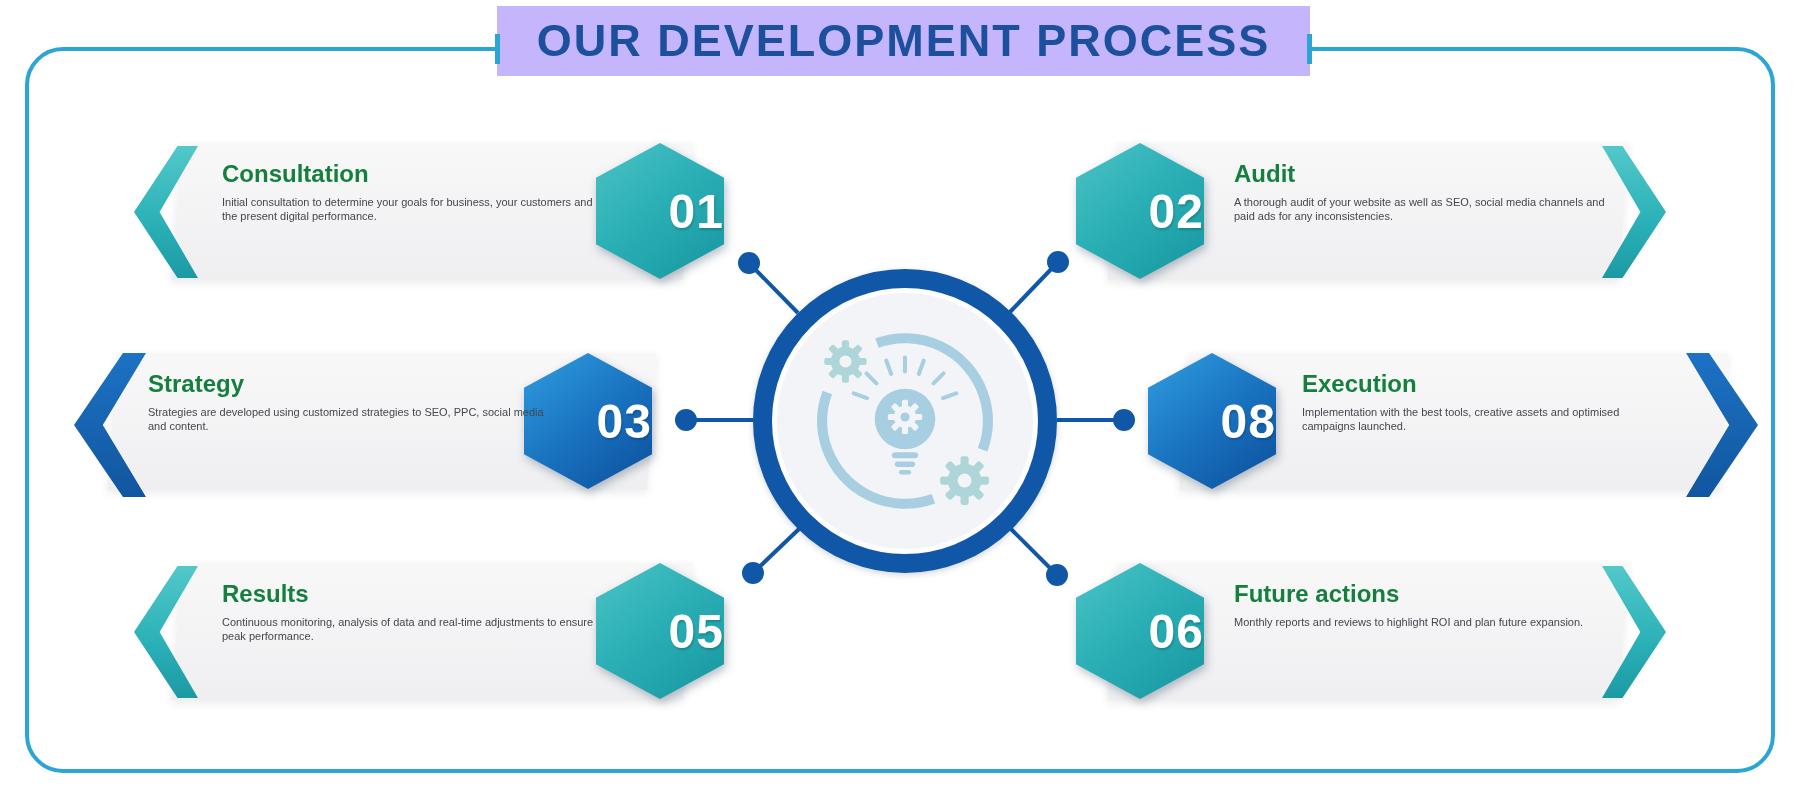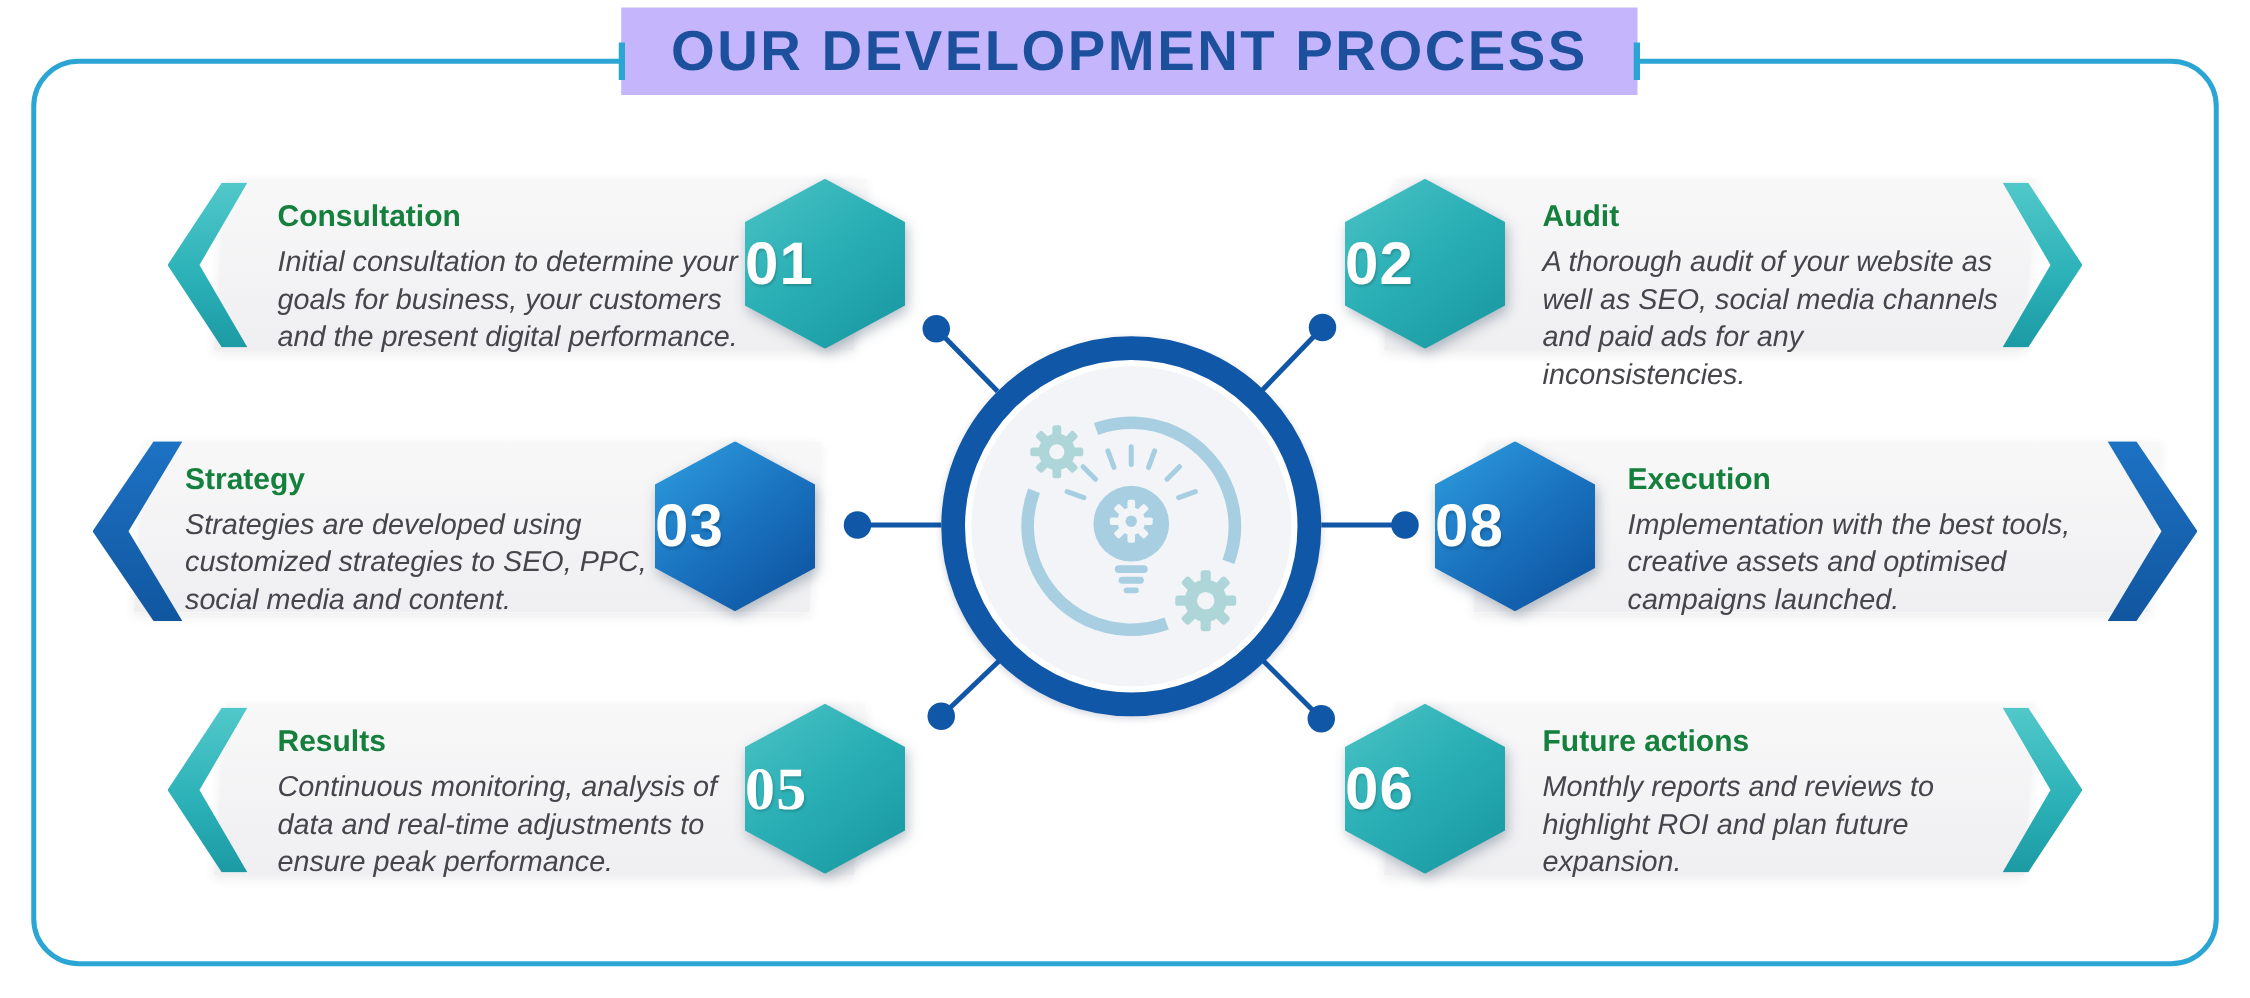--- a/index.html
+++ b/index.html
@@ -33,55 +33,55 @@
     background:linear-gradient(180deg,#f8f8f9 0%,#efeff1 100%);
     box-shadow:0 3px 9px rgba(40,40,60,.09);
     transform:skewX(-4deg);
     z-index:1;
   }
   .content{position:absolute;top:0;z-index:4;}
   .step-title{
     margin:0;padding-top:17px;font-size:24px;font-weight:700;color:#15803d;
   }
   .step-desc{
-    margin:7px 0 0 0;font-size:23px;line-height:1.3;color:#45454c;font-style:italic;
+    margin:7px 0 0 0;font-size:11px;line-height:1.3;color:#45454c;
   }
   
   .chev{position:absolute;z-index:2;}
   .chev.left{clip-path:polygon(68% 0,100% 0,40% 50%,100% 100%,68% 100%,0% 50%);}
   .chev.right{clip-path:polygon(32% 0,0 0,60% 50%,0 100%,32% 100%,100% 50%);}
   .chev.teal{background:linear-gradient(180deg,#52c8ca 0%,#2cb2b8 55%,#1c9aa4 100%);}
   .chev.blue{background:linear-gradient(180deg,#1d72c4 0%,#11569f 100%);}
   .chev.sm{width:64px;height:132px;}
   .chev.lg{width:72px;height:144px;}
   
   .hex-wrap{position:absolute;width:128px;height:136px;z-index:3;
     filter:drop-shadow(2px 4px 5px rgba(0,30,60,.28));}
   .hex{
     width:100%;height:100%;
     clip-path:polygon(50% 0,100% 25.5%,100% 74.5%,50% 100%,0 74.5%,0 25.5%);
-    display:flex;align-items:center;justify-content:flex-start;
+    display:flex;align-items:center;justify-content:flex-end;
   }
   .hex.teal{background:linear-gradient(140deg,#4cc3c5 0%,#2bb0b6 45%,#17969f 100%);}
   .hex.blue{background:linear-gradient(140deg,#2f9fe0 0%,#1a73c0 50%,#0b4e9b 100%);}
   .hex-num{
     font-size:48px;font-weight:700;color:#ffffff;letter-spacing:1px;
     text-shadow:1px 2px 2px rgba(0,0,0,.18);
   }
   
   .r1 .chev{left:134px;top:146px;}  .r1 .bar{left:176px;top:143px;width:512px;}
   .r1 .hex-wrap{left:596px;top:143px;} .r1 .content{left:222px;top:143px;width:385px;}
   .r2 .hex-wrap{left:1076px;top:143px;} .r2 .bar{left:1112px;top:143px;width:512px;}
   .r2 .chev{left:1602px;top:146px;} .r2 .content{left:1234px;top:143px;width:375px;}
   .r3 .chev{left:74px;top:353px;}  .r3 .bar{left:112px;top:353px;width:540px;}
   .r3 .hex-wrap{left:524px;top:353px;} .r3 .content{left:148px;top:353px;width:398px;}
   .r4 .hex-wrap{left:1148px;top:353px;} .r4 .bar{left:1184px;top:353px;width:540px;}
   .r4 .chev{left:1686px;top:353px;} .r4 .content{left:1302px;top:353px;width:360px;}
   .r5 .chev{left:134px;top:566px;}  .r5 .bar{left:176px;top:563px;width:512px;}
-  .r5 .hex-wrap{left:596px;top:563px;font-family:Liberation Serif, serif;} .r5 .content{left:222px;top:563px;width:398px;}
+  .r5 .hex-wrap{left:596px;top:563px;} .r5 .content{left:222px;top:563px;width:398px;}
   .r6 .hex-wrap{left:1076px;top:563px;} .r6 .bar{left:1112px;top:563px;width:512px;}
   .r6 .chev{left:1602px;top:566px;} .r6 .content{left:1234px;top:563px;width:358px;}
   
   .spokes{position:absolute;left:640px;top:230px;z-index:1;}
   .hub{
     position:absolute;left:753px;top:269px;width:304px;height:304px;
     box-sizing:border-box;border:19px solid #1157a8;border-radius:50%;
     background:#f2f4f7;
     box-shadow:inset 0 0 0 5px #ffffff, 0 2px 6px rgba(0,30,80,.18);
     z-index:2;display:flex;align-items:center;justify-content:center;

